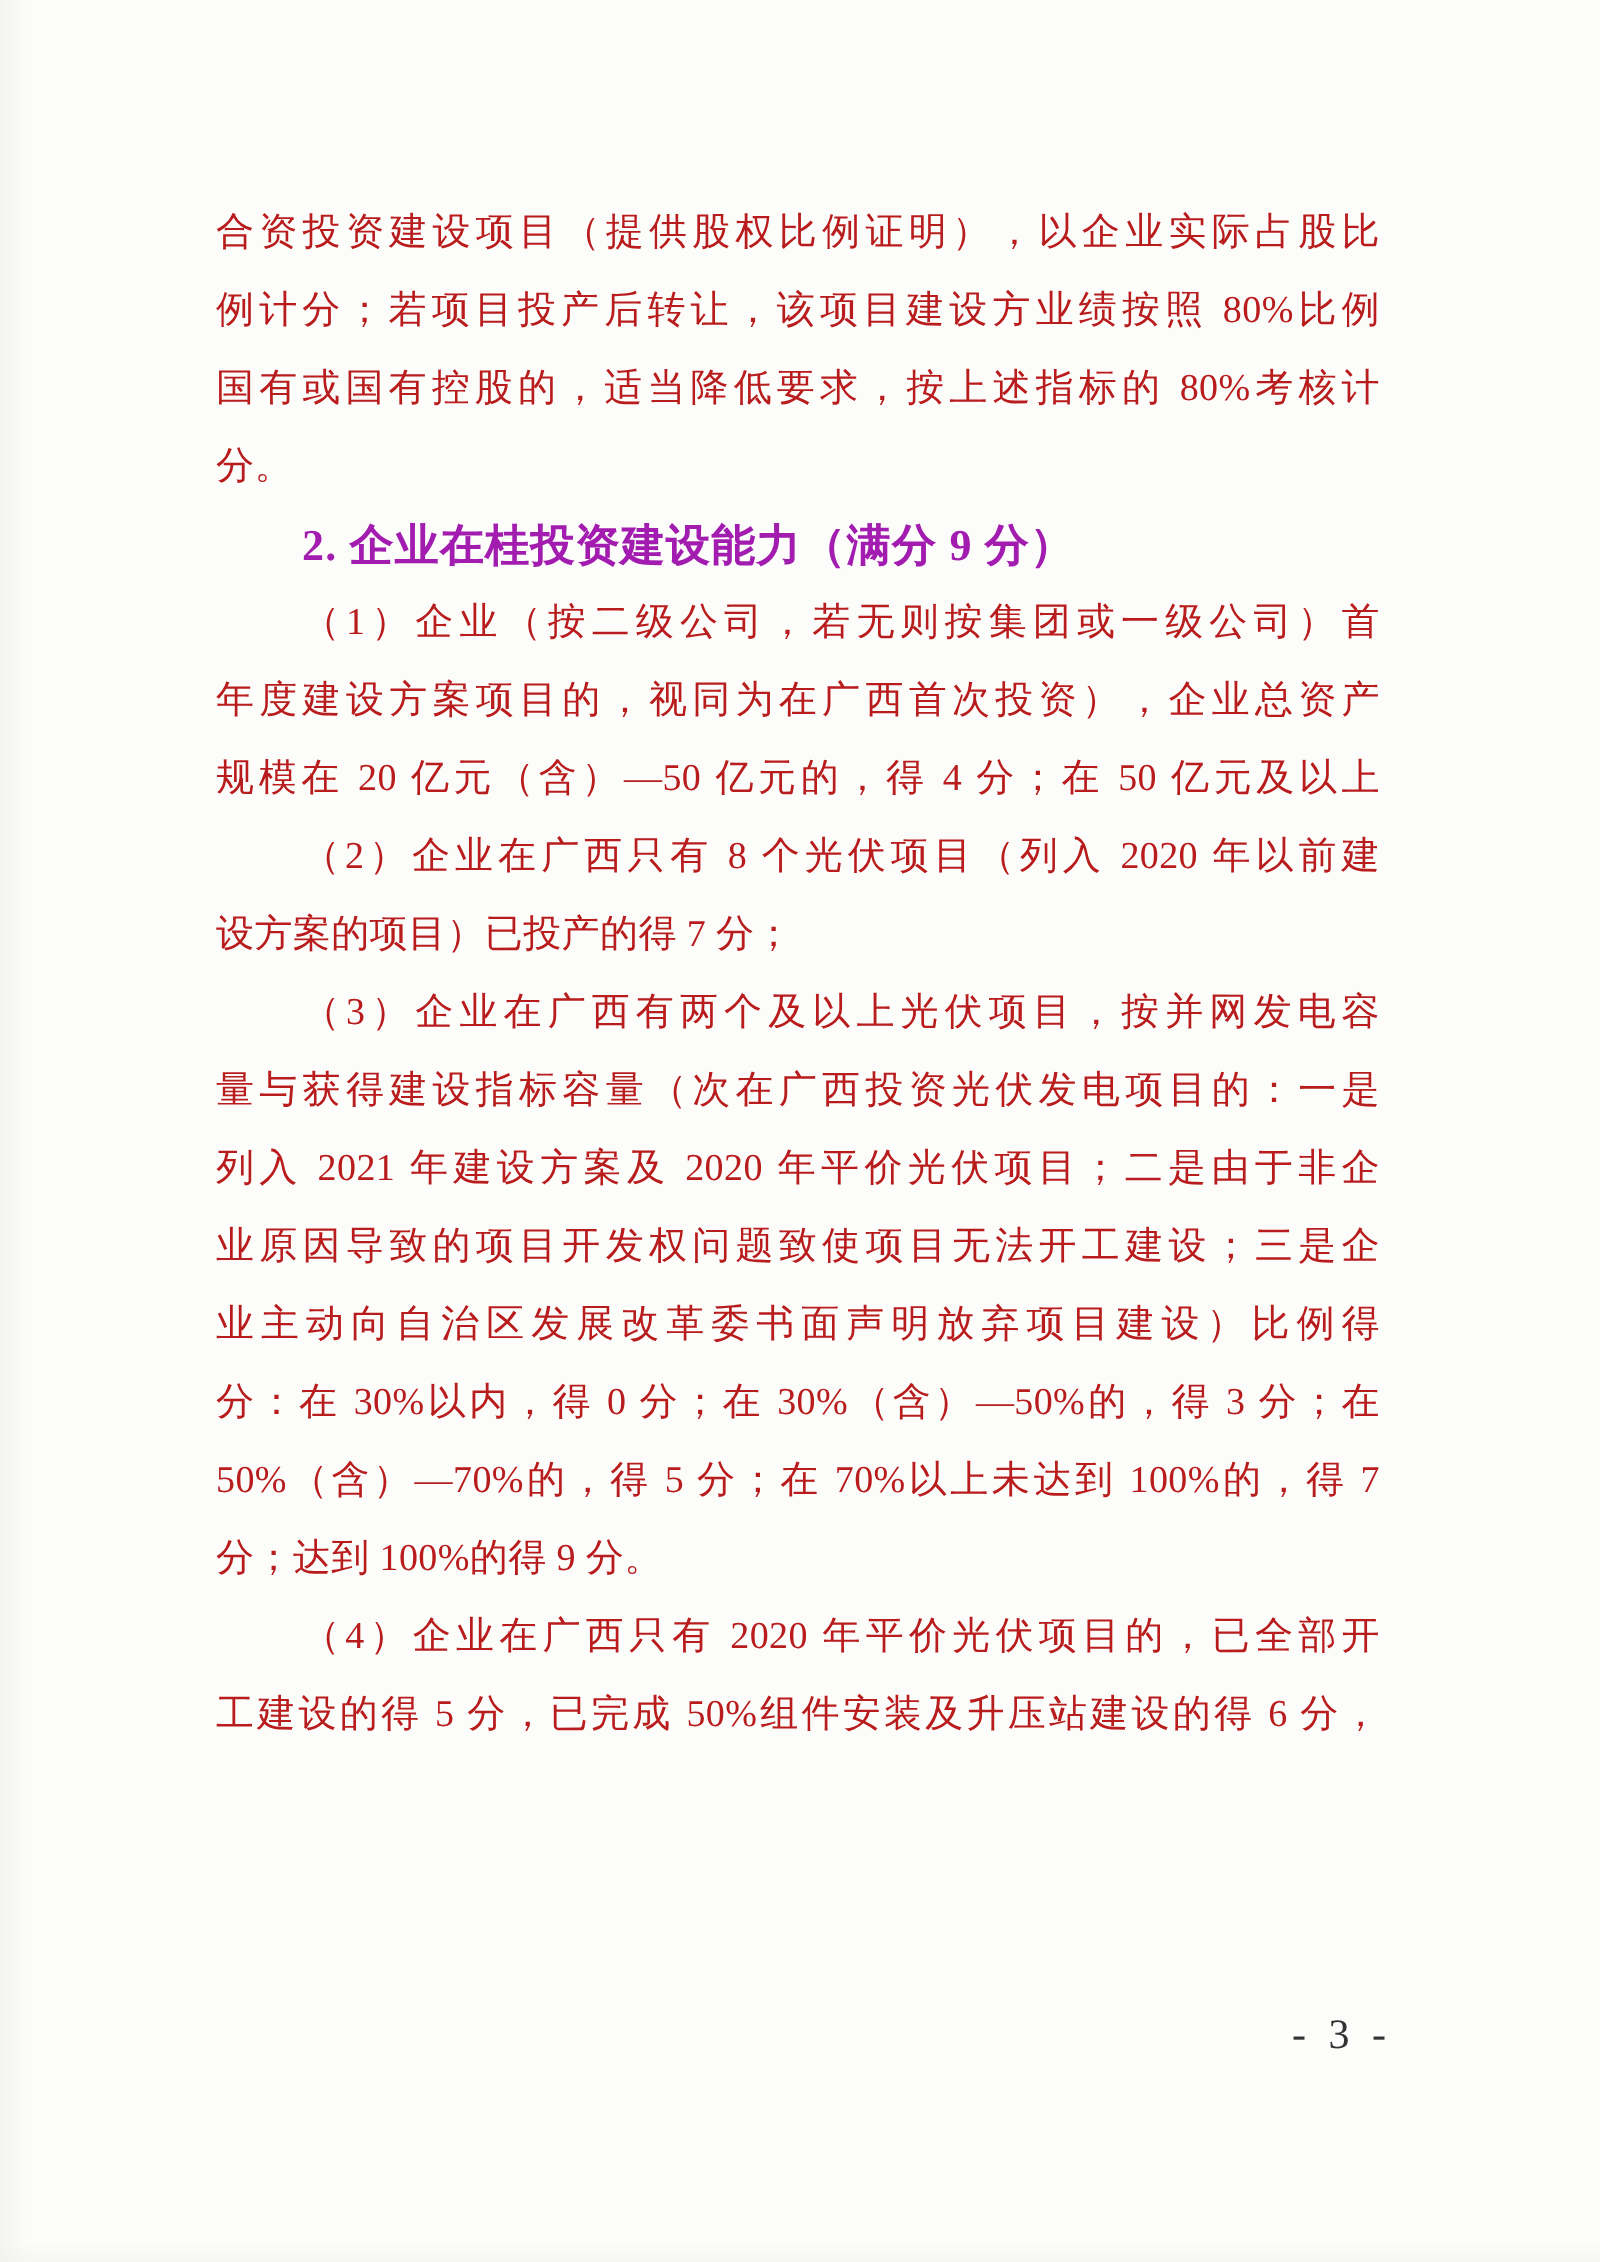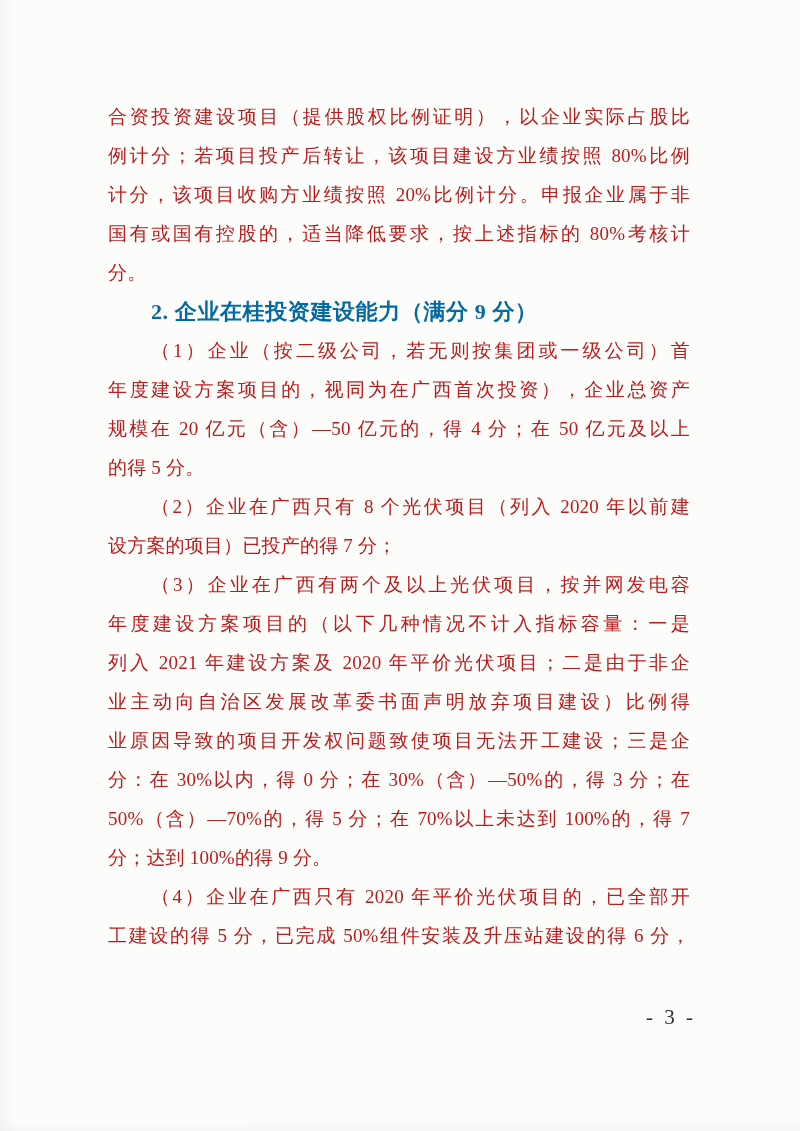--- a/index.html
+++ b/index.html
@@ -39,54 +39,52 @@
     text-align: justify;
     text-align-last: justify;
     text-justify: inter-character;
   }
   .line.indent {
     text-indent: 43px;
   }
   .line.heading {
     font-weight: bold;
     font-size: 22px;
-    color: #0369a1;
+    color: #a21caf;
     letter-spacing: 0.6px;
   }
   .page-number {
     position: absolute;
     top: 1005px;
     right: 104px;
     font-size: 21px;
     color: #333333;
     letter-spacing: 3px;
   }
 </style>
 </head>
 <body>
 
 <div class="page">
   <div class="text-block" id="text-block">
       <div class="line justify">合资投资建设项目（提供股权比例证明），以企业实际占股比</div>
       <div class="line justify">例计分；若项目投产后转让，该项目建设方业绩按照 80%比例</div>
-      <div class="line justify">计分，该项目收购方业绩按照 20%比例计分。申报企业属于非</div>
       <div class="line justify">国有或国有控股的，适当降低要求，按上述指标的 80%考核计</div>
       <div class="line">分。</div>
       <div class="line indent heading">2. 企业在桂投资建设能力（满分 9 分）</div>
       <div class="line justify indent">（1）企业（按二级公司，若无则按集团或一级公司）首</div>
       <div class="line justify">年度建设方案项目的，视同为在广西首次投资），企业总资产</div>
       <div class="line justify">规模在 20 亿元（含）—50 亿元的，得 4 分；在 50 亿元及以上</div>
-      <div class="line">的得 5 分。</div>
       <div class="line justify indent">（2）企业在广西只有 8 个光伏项目（列入 2020 年以前建</div>
       <div class="line">设方案的项目）已投产的得 7 分；</div>
       <div class="line justify indent">（3）企业在广西有两个及以上光伏项目，按并网发电容</div>
-      <div class="line justify">年度建设方案项目的（以下几种情况不计入指标容量：一是</div>
+      <div class="line justify">量与获得建设指标容量（次在广西投资光伏发电项目的：一是</div>
       <div class="line justify">列入 2021 年建设方案及 2020 年平价光伏项目；二是由于非企</div>
+      <div class="line justify">业原因导致的项目开发权问题致使项目无法开工建设；三是企</div>
       <div class="line justify">业主动向自治区发展改革委书面声明放弃项目建设）比例得</div>
-      <div class="line justify">业原因导致的项目开发权问题致使项目无法开工建设；三是企</div>
       <div class="line justify">分：在 30%以内，得 0 分；在 30%（含）—50%的，得 3 分；在</div>
       <div class="line justify">50%（含）—70%的，得 5 分；在 70%以上未达到 100%的，得 7</div>
       <div class="line">分；达到 100%的得 9 分。</div>
       <div class="line justify indent">（4）企业在广西只有 2020 年平价光伏项目的，已全部开</div>
       <div class="line justify">工建设的得 5 分，已完成 50%组件安装及升压站建设的得 6 分，</div>
     </div>
   <div class="page-number">- 3 -</div>
 </div>
 
 </body></html>

